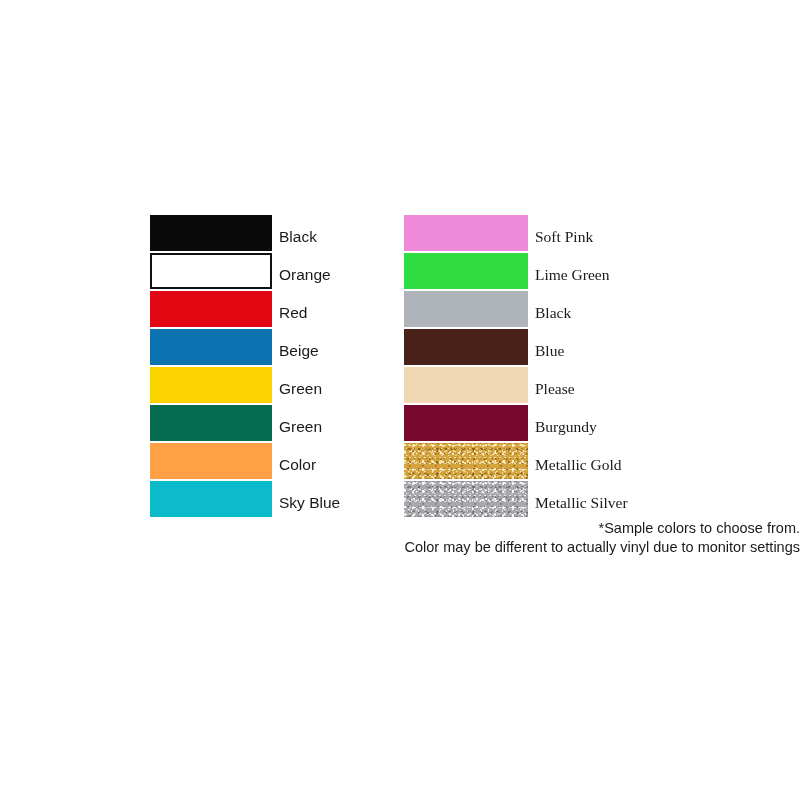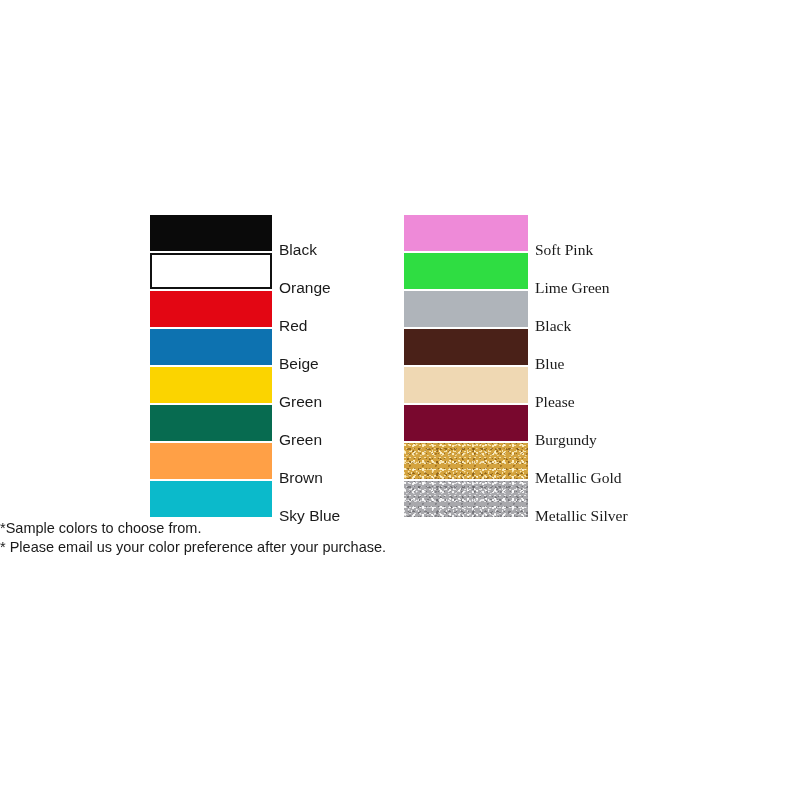--- a/index.html
+++ b/index.html
@@ -109,37 +109,37 @@
   .swatch.metal.silver::after {
     background-image:
       radial-gradient(circle at 22% 44%, rgba(255,255,255,.75) 0 .6px, transparent .9px),
       radial-gradient(circle at 72% 12%, rgba(92,92,98,.65) 0 .6px, transparent .9px),
       radial-gradient(circle at 40% 80%, rgba(248,248,252,.6) 0 .6px, transparent .9px);
     background-size: 5px 6px, 6px 5px, 7px 7px;
   }
 
   .swatch-label {
     position: absolute;
-    top: 17px;
+    top: 4px;
     height: 38px;
     line-height: 38px;
     font-size: 15.5px;
     color: #1a1a1a;
     white-space: nowrap;
   }
   .column.left  .swatch-label { left: 129px; }
   .column.right .swatch-label { left: 131px; font-family: Liberation Serif, serif; }
 
   
   .footer {
     position: absolute;
     left: 0;
     top: 519px;
     width: 800px;
-    text-align: left;
+    text-align: right;
   }
   .footer-line {
     font-size: 14.5px;
     color: #1a1a1a;
     line-height: 19px;
     white-space: nowrap;
   }
 </style>
 </head>
 <body>
@@ -175,21 +175,21 @@
         <div class="swatch-label">Green</div>
       </div>
 
       <div class="swatch-row">
         <div class="swatch" title="Green" style="background-color: rgb(7, 107, 80);"></div>
         <div class="swatch-label">Green</div>
       </div>
 
       <div class="swatch-row">
         <div class="swatch" title="Orange" style="background-color: rgb(255, 160, 70);"></div>
-        <div class="swatch-label">Brown</div>
+        <div class="swatch-label">Color</div>
       </div>
 
       <div class="swatch-row">
         <div class="swatch" title="Sky Blue" style="background-color: rgb(11, 186, 203);"></div>
         <div class="swatch-label">Sky Blue</div>
       </div>
 
     </div>
 
     <div class="column right">
@@ -233,16 +233,16 @@
         <div class="swatch metal silver" title="Metallic Silver" style="background-color: rgb(168, 168, 172);"></div>
         <div class="swatch-label">Metallic Silver</div>
       </div>
 
     </div>
 
   </div>
 
   <div class="footer">
     <div class="footer-line">*Sample colors to choose from.</div>
-    <div class="footer-line">* Please email us your color preference after your purchase.</div>
+    <div class="footer-line">Color may be different to actually vinyl due to monitor settings</div>
   </div>
 
 </div>
 
 </body></html>

